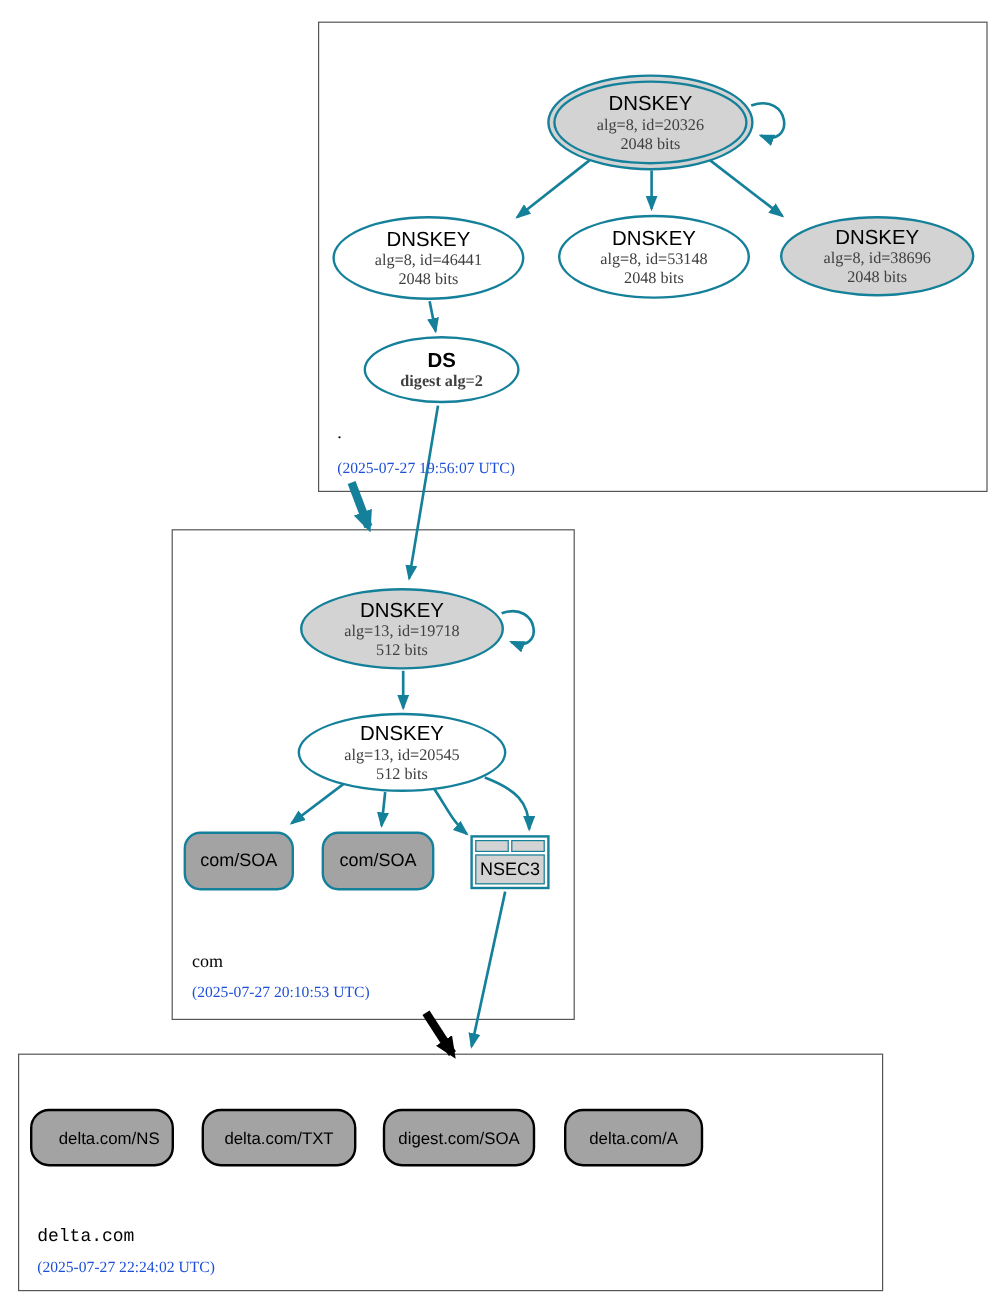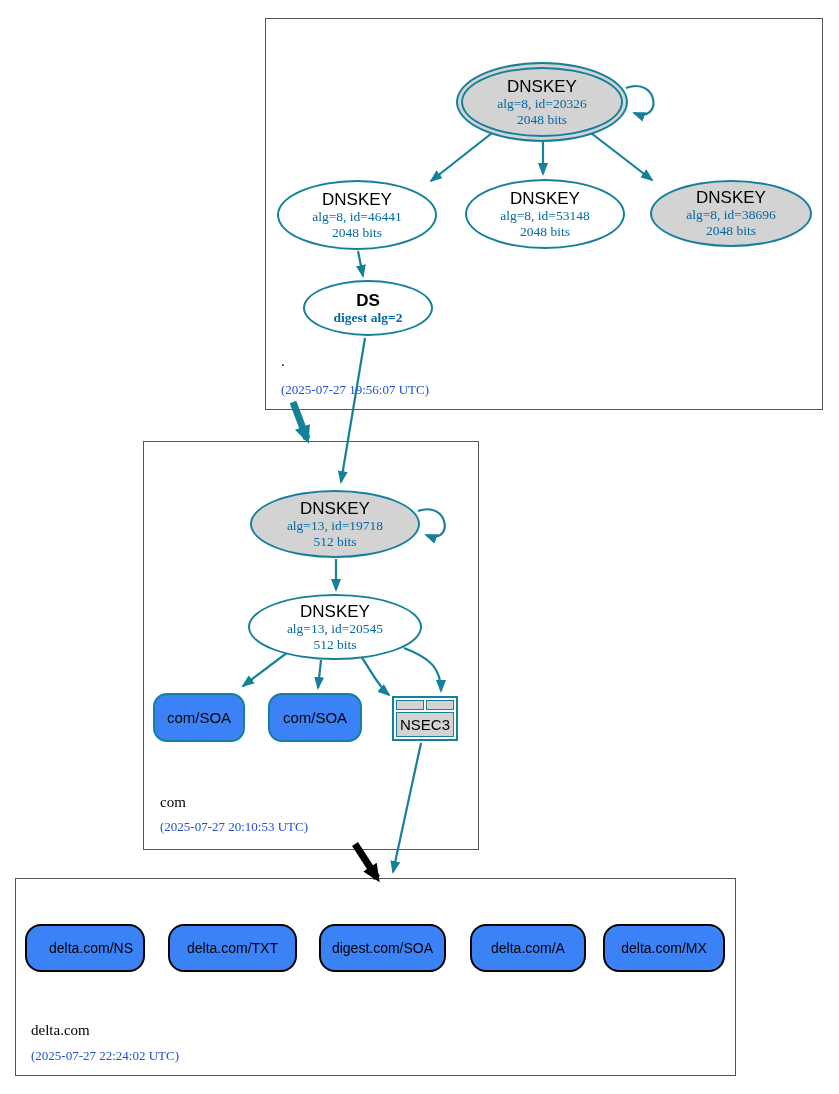--- a/index.html
+++ b/index.html
@@ -13,22 +13,22 @@
     font-family:"Liberation Sans",sans-serif;overflow:hidden;border-radius:25px;
   }
   .zonebox{position:absolute;border:1px solid var(--zone-border);background:transparent;}
   .edges{position:absolute;left:0;top:0;width:839px;height:1094px;pointer-events:none;}
   .node{position:absolute;display:flex;flex-direction:column;align-items:center;justify-content:center;text-align:center;box-sizing:border-box;}
   .ellipse{border:2.5px solid var(--teal);border-radius:50%;background:#ffffff;}
   .ellipse.gray{background:var(--gray-fill);}
   .double{border:2px solid var(--teal);border-radius:50%;background:var(--gray-fill);}
   .double .inner{position:absolute;left:3px;top:3px;right:3px;bottom:3px;border:2px solid var(--teal);border-radius:50%;background:var(--gray-fill);display:flex;flex-direction:column;align-items:center;justify-content:center;text-align:center;}
   .nt{font-family:"Liberation Sans",sans-serif;font-size:17px;line-height:19px;color:#000;}
-  .nd{font-family:"Liberation Serif",serif;font-size:13.5px;line-height:16px;color:#0369a1;}
-  .rrset{border:2px solid var(--teal);border-radius:14px;background:#3b82f6;font-size:15px;color:#000;}
+  .nd{font-family:"Liberation Serif",serif;font-size:13.5px;line-height:16px;color:#404040;}
+  .rrset{border:2px solid var(--teal);border-radius:14px;background:#a3a3a3;font-size:15px;color:#000;}
   .rrset.insec{border:2px solid #000;border-radius:16px;font-size:14px;}
   .nsec3{position:absolute;box-sizing:border-box;border:2px solid var(--teal);background:#ffffff;padding:2px;display:flex;flex-direction:column;gap:2px;text-align:right;}
   .nsec3 .cells{display:flex;gap:2px;height:10px;}
   .nsec3 .cell{flex:1;background:var(--gray-fill);border:1px solid var(--teal);}
   .nsec3 .lbl{flex:1;border:1px solid var(--teal);background:var(--gray-fill);display:flex;align-items:center;justify-content:center;font-family:"Liberation Sans",sans-serif;font-size:15px;color:#000;}
   .zlabel{position:absolute;font-family:"Liberation Serif",serif;font-size:15px;color:#000;}
   .ztime{position:absolute;font-family:"Liberation Serif",serif;font-size:13px;color:#1d4ed8;}
 </style>
 </head>
 <body>
@@ -143,20 +143,17 @@
   </div>
   <div class="node rrset insec" style="left:168px;top:924px;width:129px;height:48px;">
     <span>delta.com/TXT</span>
   </div>
   <div class="node rrset insec" style="left:319px;top:924px;width:127px;height:48px;">
     <span>digest.com/SOA</span>
   </div>
   <div class="node rrset insec" style="left:470px;top:924px;width:116px;height:48px;">
     <span>delta.com/A</span>
   </div>
-  <div class="node rrset insec" style="left:603px;top:924px;width:122px;height:48px;">
-    <span>delta.com/MX</span>
-  </div>
 
-  <div class="zlabel" style="left:31px;top:1022px;">delta.com</div>
+  <div class="zlabel" style="left:31px;top:1022px;font-family:Liberation Mono, monospace;">delta.com</div>
   <div class="ztime" style="left:31px;top:1048px;">(2025-07-27 22:24:02 UTC)</div>
 
 </div>
 
 </body></html>

